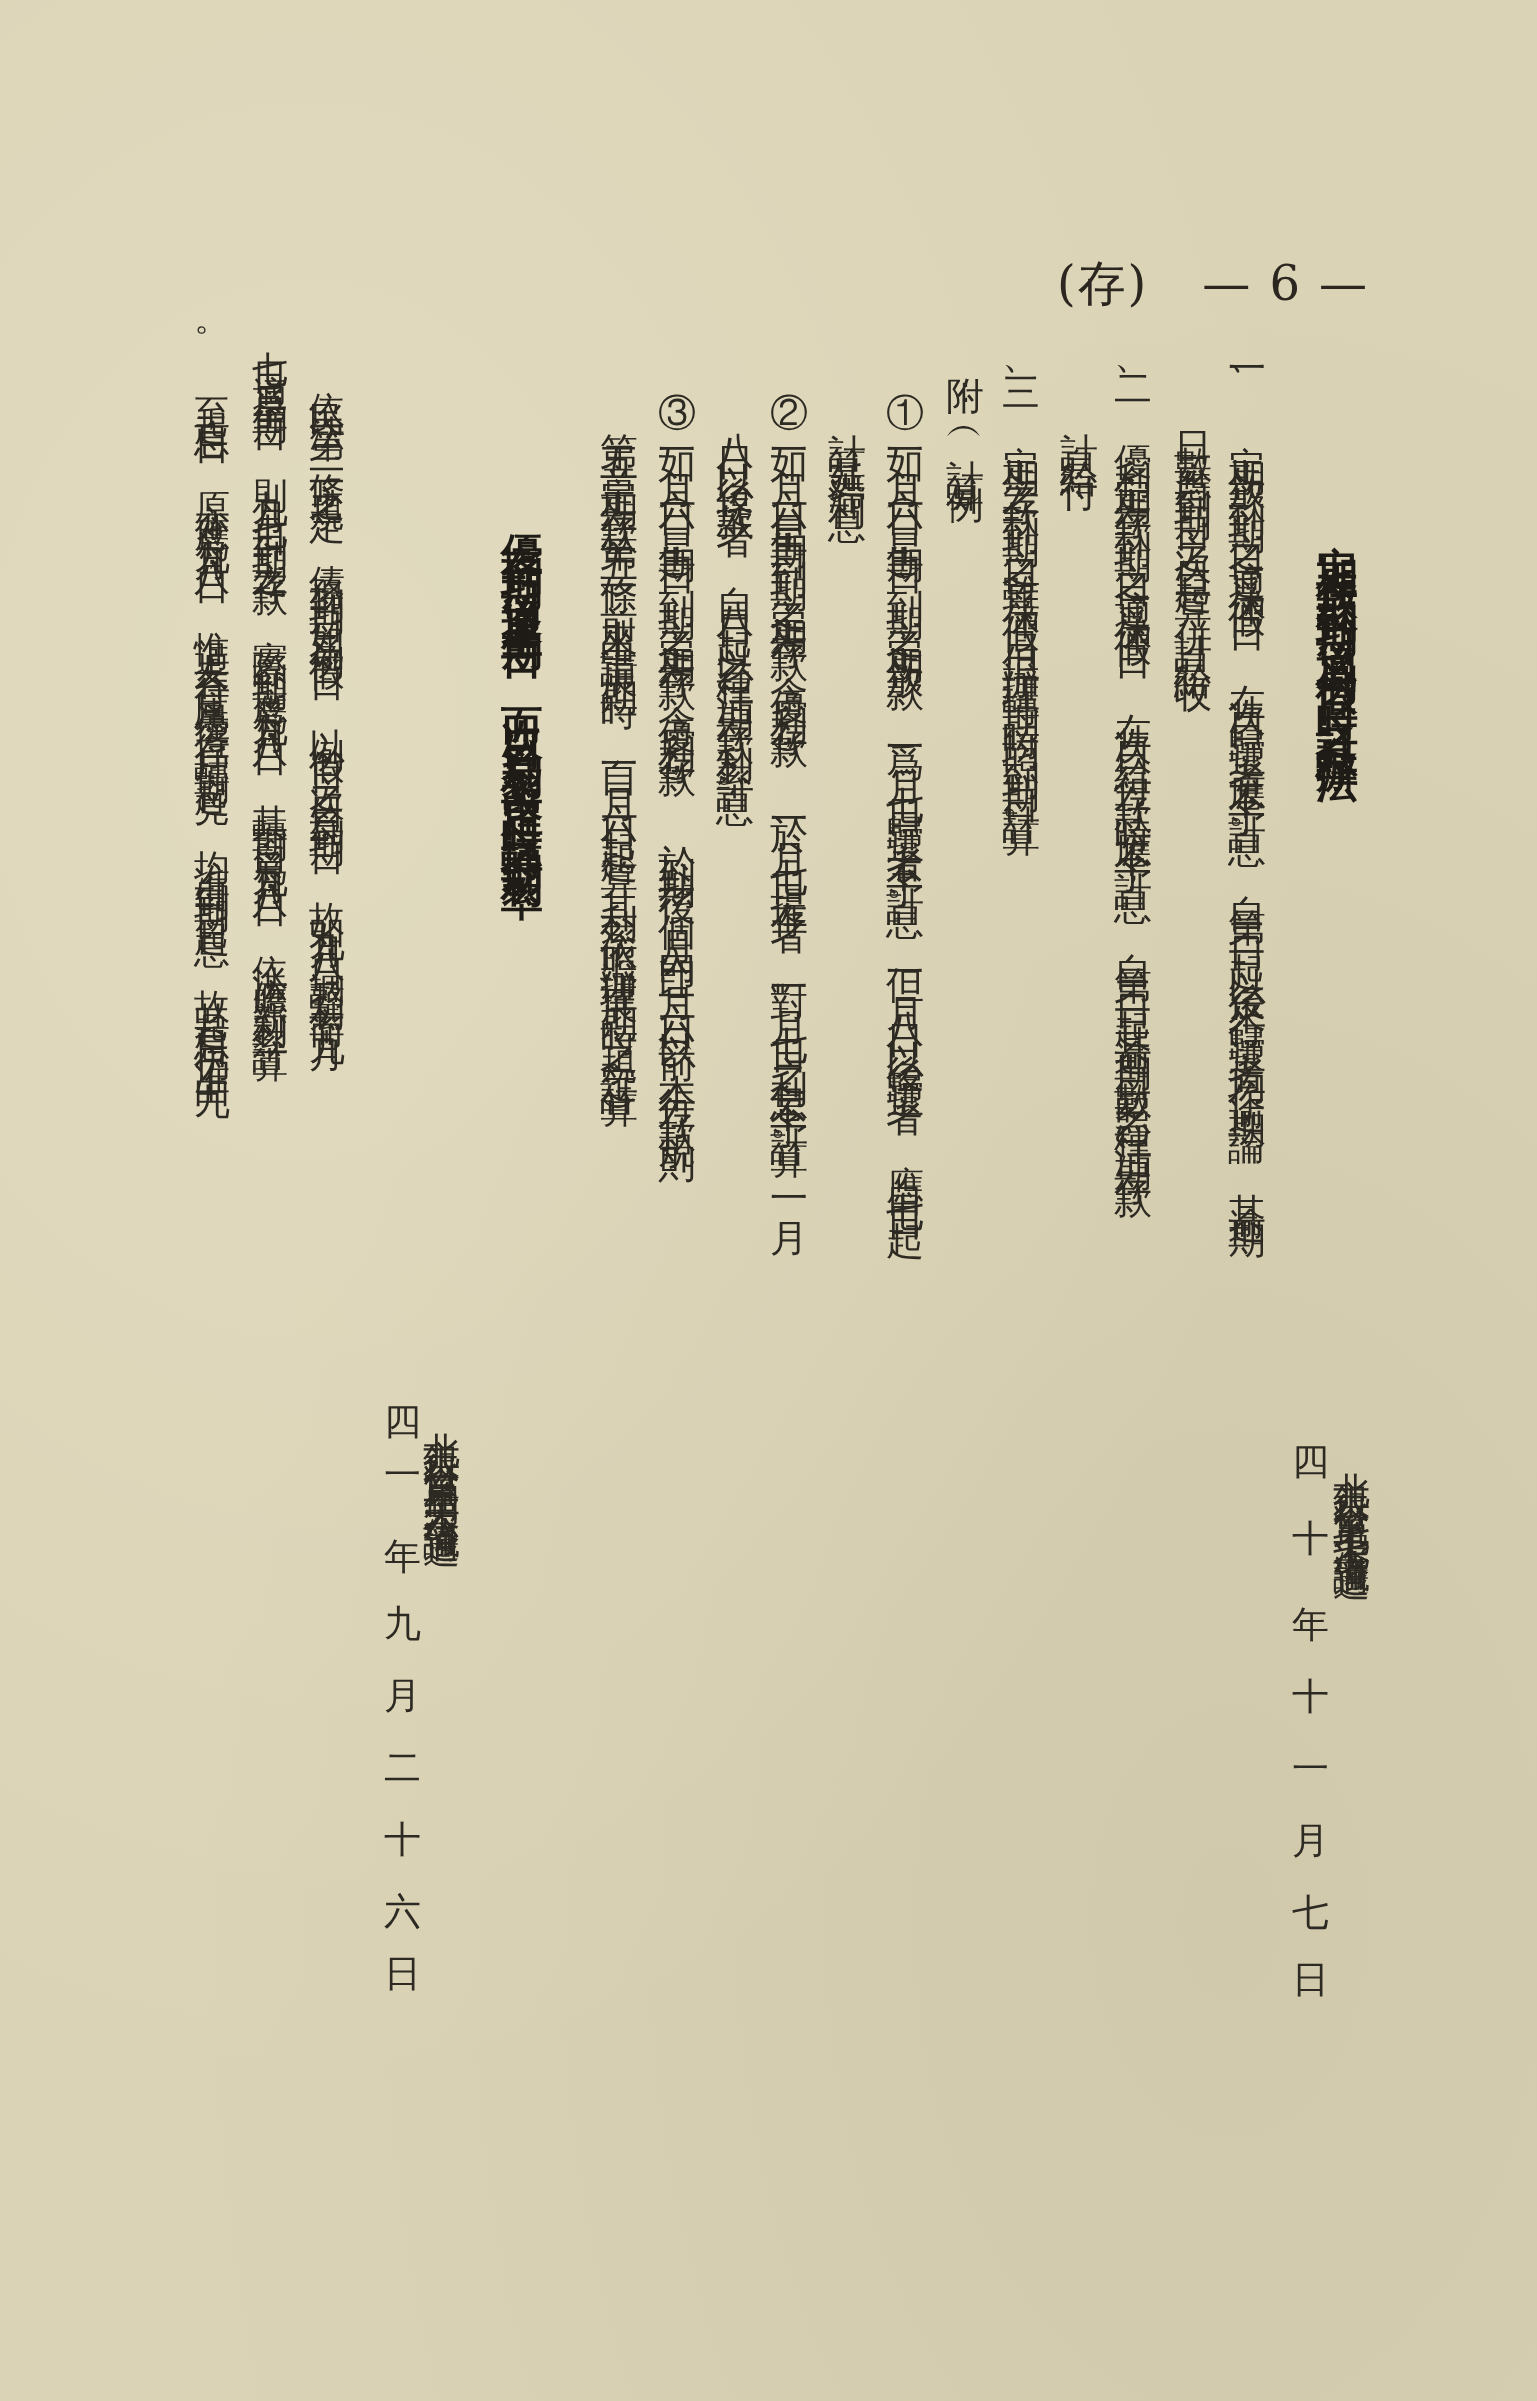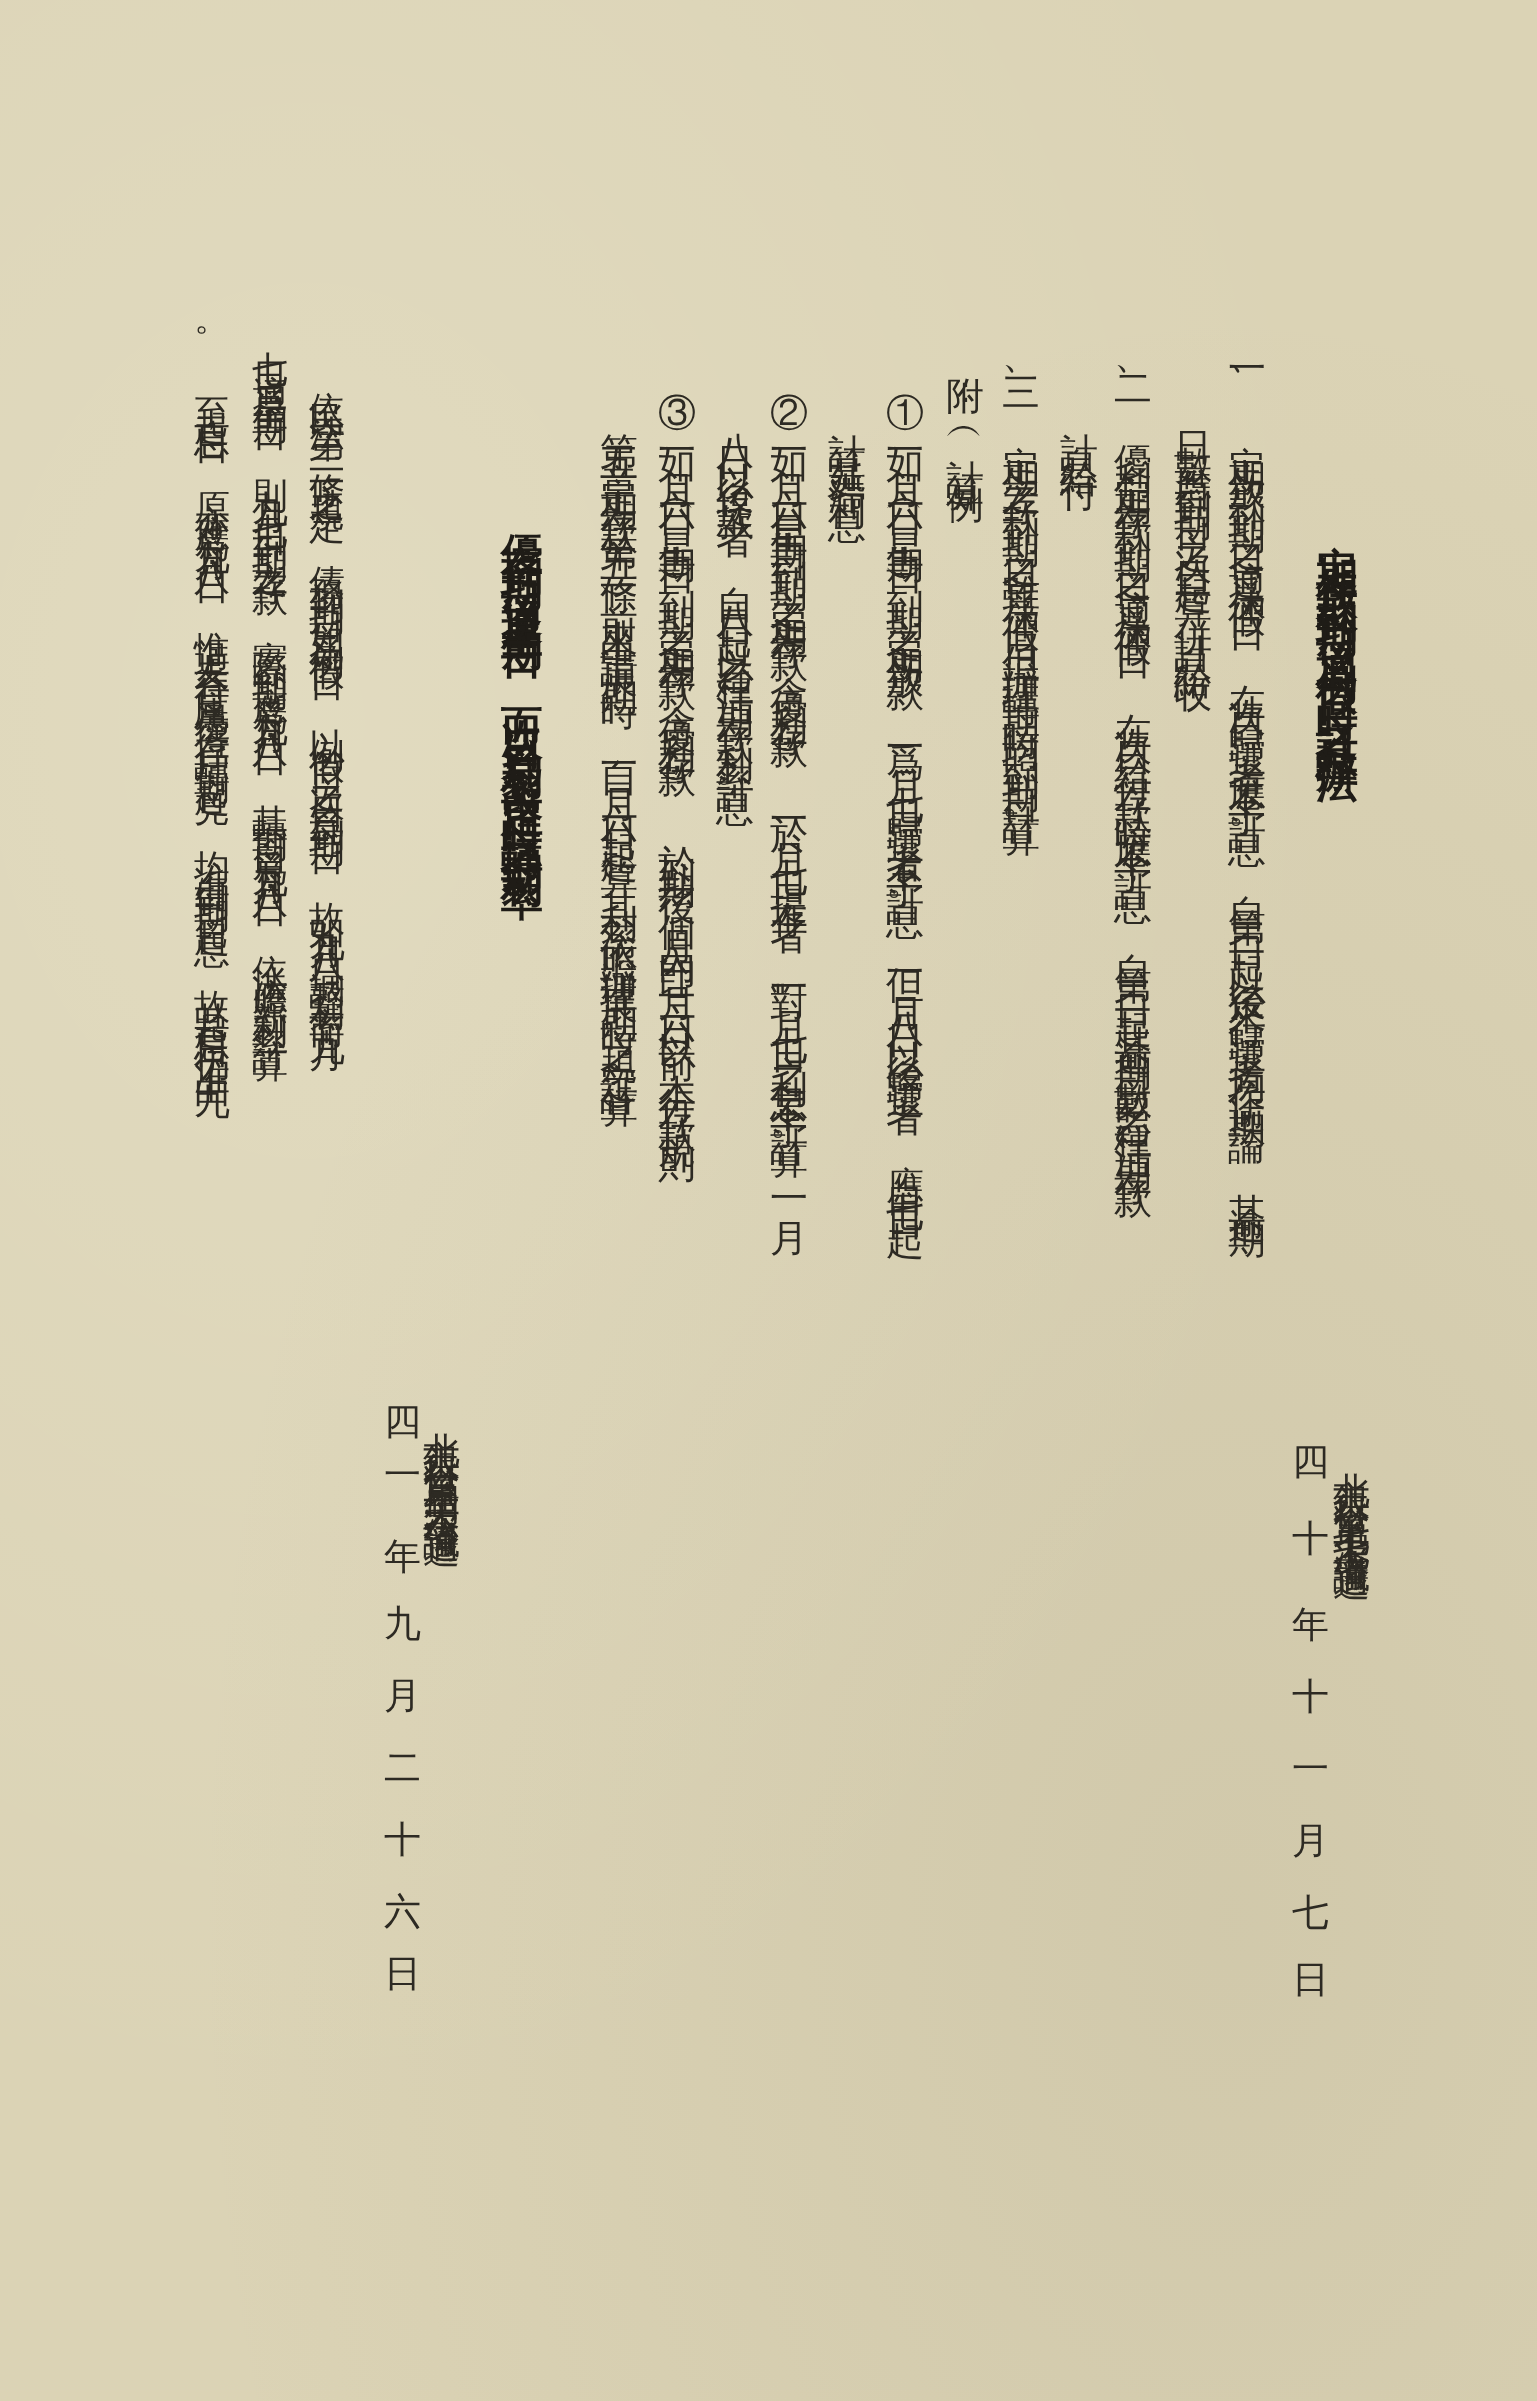--- a/index.html
+++ b/index.html
@@ -73,20 +73,24 @@
   .meta-date span {
     display: block;
     line-height: 1;
   }
 </style>
 </head>
 <body>
 
 <div class="paper">
 
+  <div class="header">
+    <span>(存)</span>
+    <span>— 6 —</span>
+  </div>
 
   <div class="vcol title" style="left:1316px; top:511px;">定期存放款到期日適爲例假日時之計息辦法</div>
 
   <div class="vcol meta" style="left:1333px; top:1443px;">北市銀行公會第七十七次會議通過</div>
   <div class="meta-date" style="left:1292px; top:1443px;">
     <span style="height:77px">四</span>
     <span style="height:86px">十</span>
     <span style="height:72px">年</span>
     <span style="height:72px">十</span>
     <span style="height:72px">一</span>

